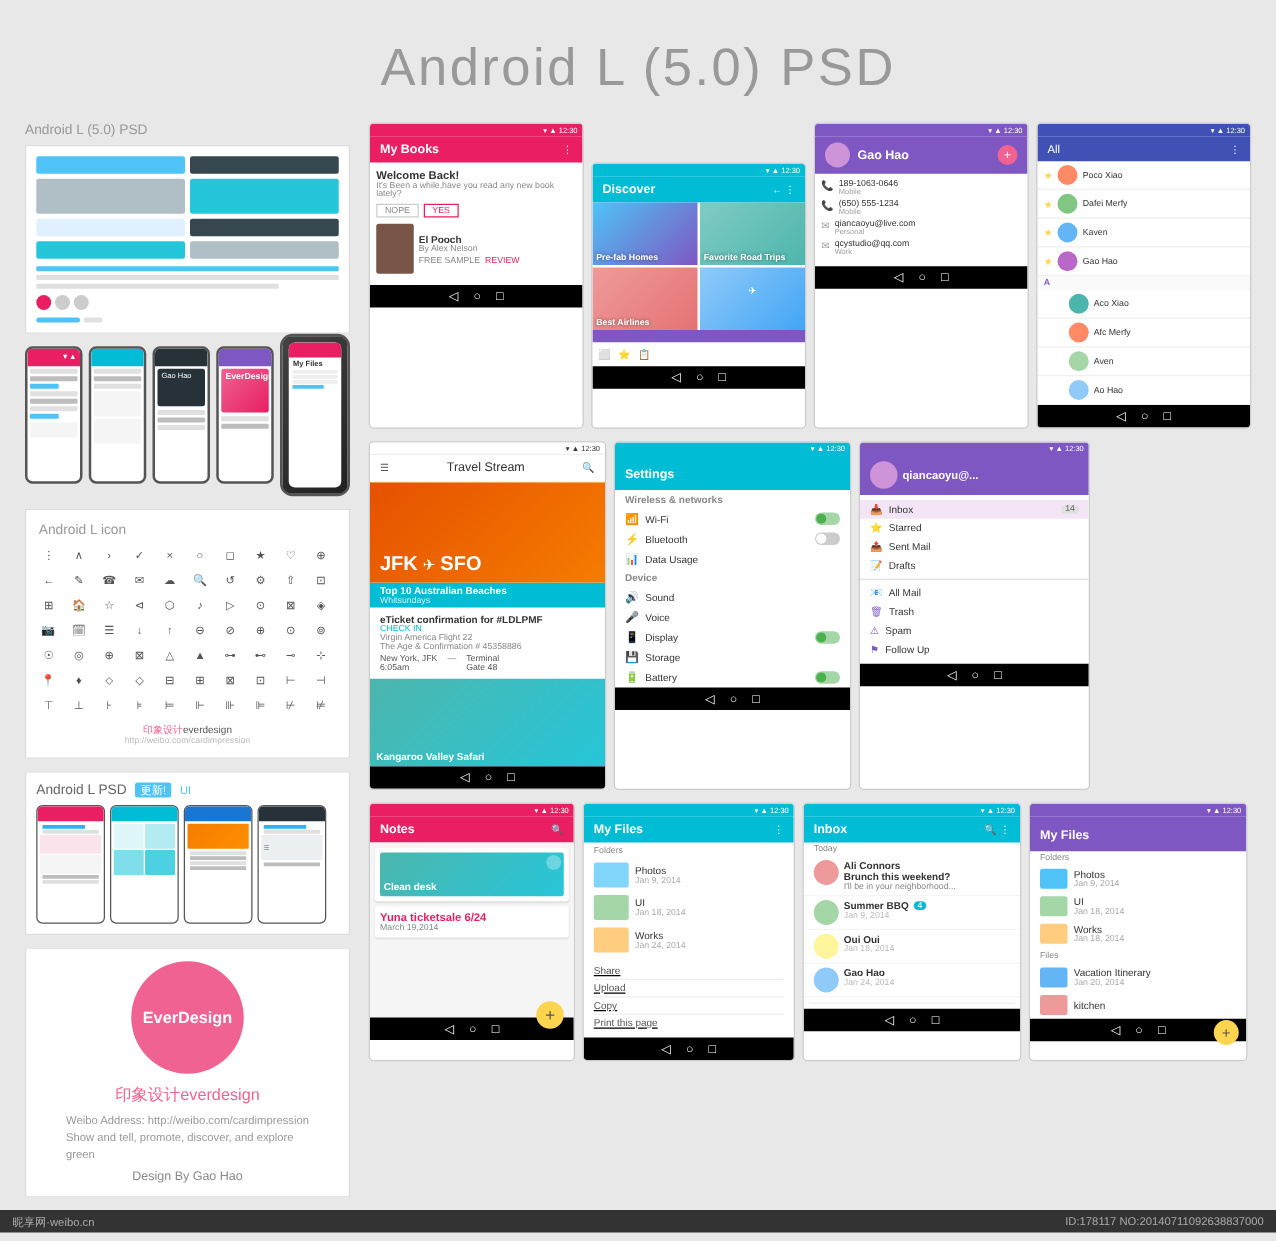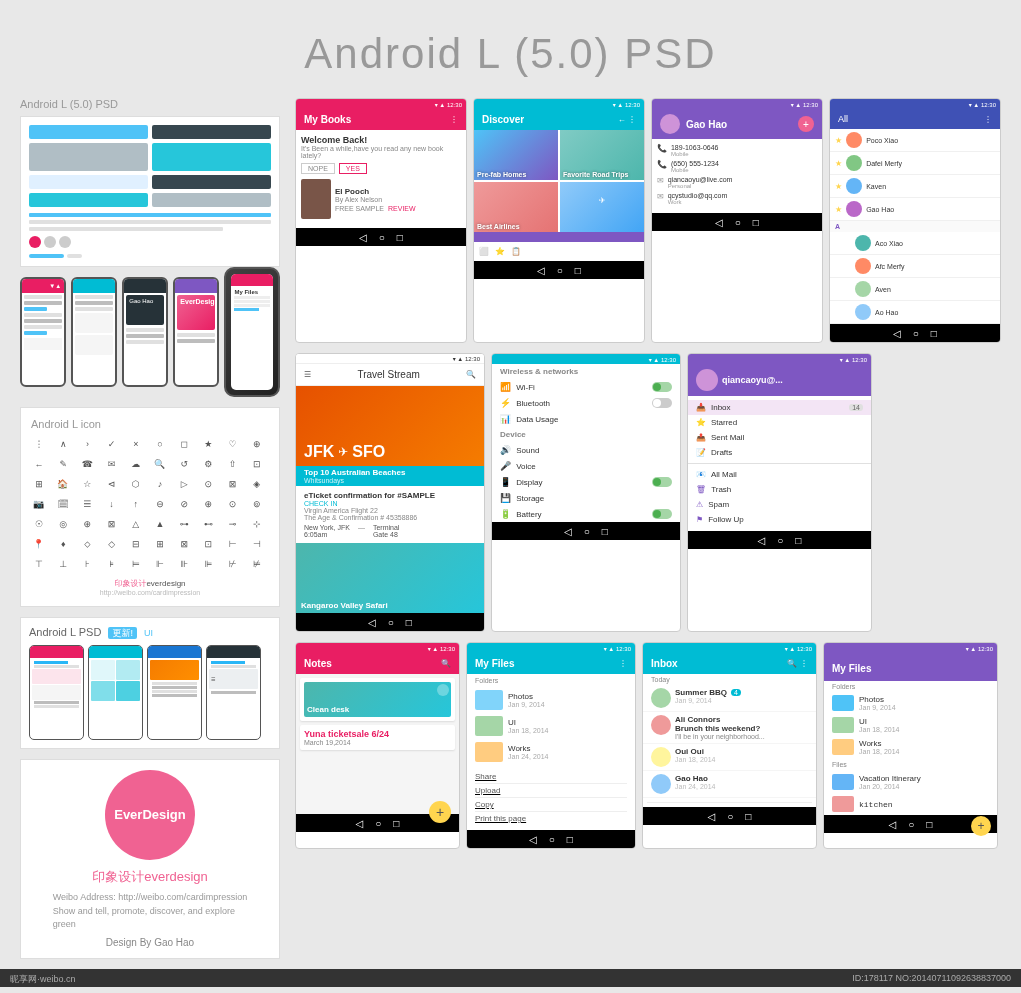--- a/index.html
+++ b/index.html
@@ -753,21 +753,21 @@
           </div>
 
         </div>
         <div class="nav-bar">
           <span class="nav-icon">◁</span>
           <span class="nav-icon">○</span>
           <span class="nav-icon">□</span>
         </div>
       </div>
 
-      <div class="screen-mock screen-tall" style="max-width:175px;">
+      <div class="screen-mock screen-tall" style="max-width:175px;margin-top:32px;">
         <div style="background:#00bcd4;height:10px;display:flex;align-items:center;justify-content:flex-end;padding:0 4px;">
           <span style="color:#fff;font-size:6px;">▾ ▲ 12:30</span>
         </div>
         <div class="s2-header">
           <span class="s2-title">Discover</span>
           <span style="color:#fff;font-size:8px;">← ⋮</span>
         </div>
         <div class="s2-grid">
           <div class="s2-img houses">
             <div class="s2-img-label">Pre-fab Homes</div>
@@ -928,21 +928,21 @@
               <span style="font-size:12px;color:#fff;">✈</span>
               <span class="ts-to">SFO</span>
             </div>
           </div>
         </div>
         <div style="background:#00bcd4;padding:2px 8px;">
           <div style="color:#fff;font-size:8px;font-weight:bold;">Top 10 Australian Beaches</div>
           <div style="color:rgba(255,255,255,0.8);font-size:7px;">Whitsundays</div>
         </div>
         <div class="ts-ticket">
-          <div class="ts-ticket-title">eTicket confirmation for #SAMPLE</div>
+          <div class="ts-ticket-title">eTicket confirmation for #LDLPMF</div>
           <div class="ts-checkin">CHECK IN</div>
           <div class="ts-detail">Virgin America Flight 22</div>
           <div class="ts-detail">The Age &amp; Confirmation # 45358886</div>
           <div style="display:flex;gap:8px;margin-top:3px;">
             <div>
               <div style="font-size:7px;color:#555;">New York, JFK</div>
               <div style="font-size:7px;color:#555;">6:05am</div>
             </div>
             <div style="font-size:7px;color:#888;">—</div>
             <div>
@@ -958,20 +958,23 @@
           <span class="nav-icon">◁</span>
           <span class="nav-icon">○</span>
           <span class="nav-icon">□</span>
         </div>
       </div>
 
       <div class="screen-mock" style="max-width:190px;">
         <div style="background:#00bcd4;height:10px;display:flex;align-items:center;justify-content:flex-end;padding:0 4px;">
           <span style="color:#fff;font-size:6px;">▾ ▲ 12:30</span>
         </div>
+        <div class="set-header">
+          <span class="set-title">Settings</span>
+        </div>
         <div class="set-section">Wireless &amp; networks</div>
         <div class="set-row">
           <div class="set-row-left">
             <span class="set-icon">📶</span>
             <span class="set-label">Wi-Fi</span>
           </div>
           <div class="toggle on"></div>
         </div>
         <div class="set-row">
           <div class="set-row-left">
@@ -1159,35 +1162,35 @@
       <div class="screen-mock" style="max-width:175px;">
         <div style="background:#00bcd4;height:10px;display:flex;align-items:center;justify-content:flex-end;padding:0 4px;">
           <span style="color:#fff;font-size:6px;">▾ ▲ 12:30</span>
         </div>
         <div class="inbox-header">
           <span class="inbox-title">Inbox</span>
           <span style="color:#fff;font-size:8px;">🔍 ⋮</span>
         </div>
         <div class="inbox-section">Today</div>
         <div class="inbox-row">
+          <div class="inbox-avatar2" style="background:#ef9a9a;"></div>
+          <div class="inbox-content">
+            <div class="inbox-sender">Ali Connors</div>
+            <div style="font-size:8px;font-weight:bold;color:#333;">Brunch this weekend?</div>
+            <div class="inbox-preview">I'll be in your neighborhood...</div>
+          </div>
+        </div>
+        <div class="inbox-row">
           <div class="inbox-avatar2" style="background:#a5d6a7;"></div>
           <div class="inbox-content">
             <div style="display:flex;align-items:center;gap:4px;">
               <span class="inbox-sender">Summer BBQ</span>
               <span class="inbox-badge">4</span>
             </div>
             <div class="inbox-date">Jan 9, 2014</div>
-          </div>
-        </div>
-        <div class="inbox-row">
-          <div class="inbox-avatar2" style="background:#ef9a9a;"></div>
-          <div class="inbox-content">
-            <div class="inbox-sender">Ali Connors</div>
-            <div style="font-size:8px;font-weight:bold;color:#333;">Brunch this weekend?</div>
-            <div class="inbox-preview">I'll be in your neighborhood...</div>
           </div>
         </div>
         <div class="inbox-row">
           <div class="inbox-avatar2" style="background:#fff59d;"></div>
           <div class="inbox-content">
             <div class="inbox-sender">Oui Oui</div>
             <div class="inbox-date">Jan 18, 2014</div>
           </div>
         </div>
         <div class="inbox-row">
@@ -1239,21 +1242,21 @@
         <div style="padding:3px 8px;font-size:7px;color:#888;">Files</div>
         <div class="files2-row">
           <div style="width:22px;height:16px;background:#64b5f6;border-radius:2px;"></div>
           <div style="flex:1;">
             <div class="files2-row-name">Vacation Itinerary</div>
             <div class="files2-row-date">Jan 20, 2014</div>
           </div>
         </div>
         <div class="files2-row">
           <div style="width:22px;height:16px;background:#ef9a9a;border-radius:2px;"></div>
-          <div style="flex:1;font-family:Liberation Mono, monospace;">
+          <div style="flex:1;">
             <div class="files2-row-name">kitchen</div>
           </div>
         </div>
         <div class="files2-fab">+</div>
         <div class="nav-bar">
           <span class="nav-icon">◁</span>
           <span class="nav-icon">○</span>
           <span class="nav-icon">□</span>
         </div>
       </div>

